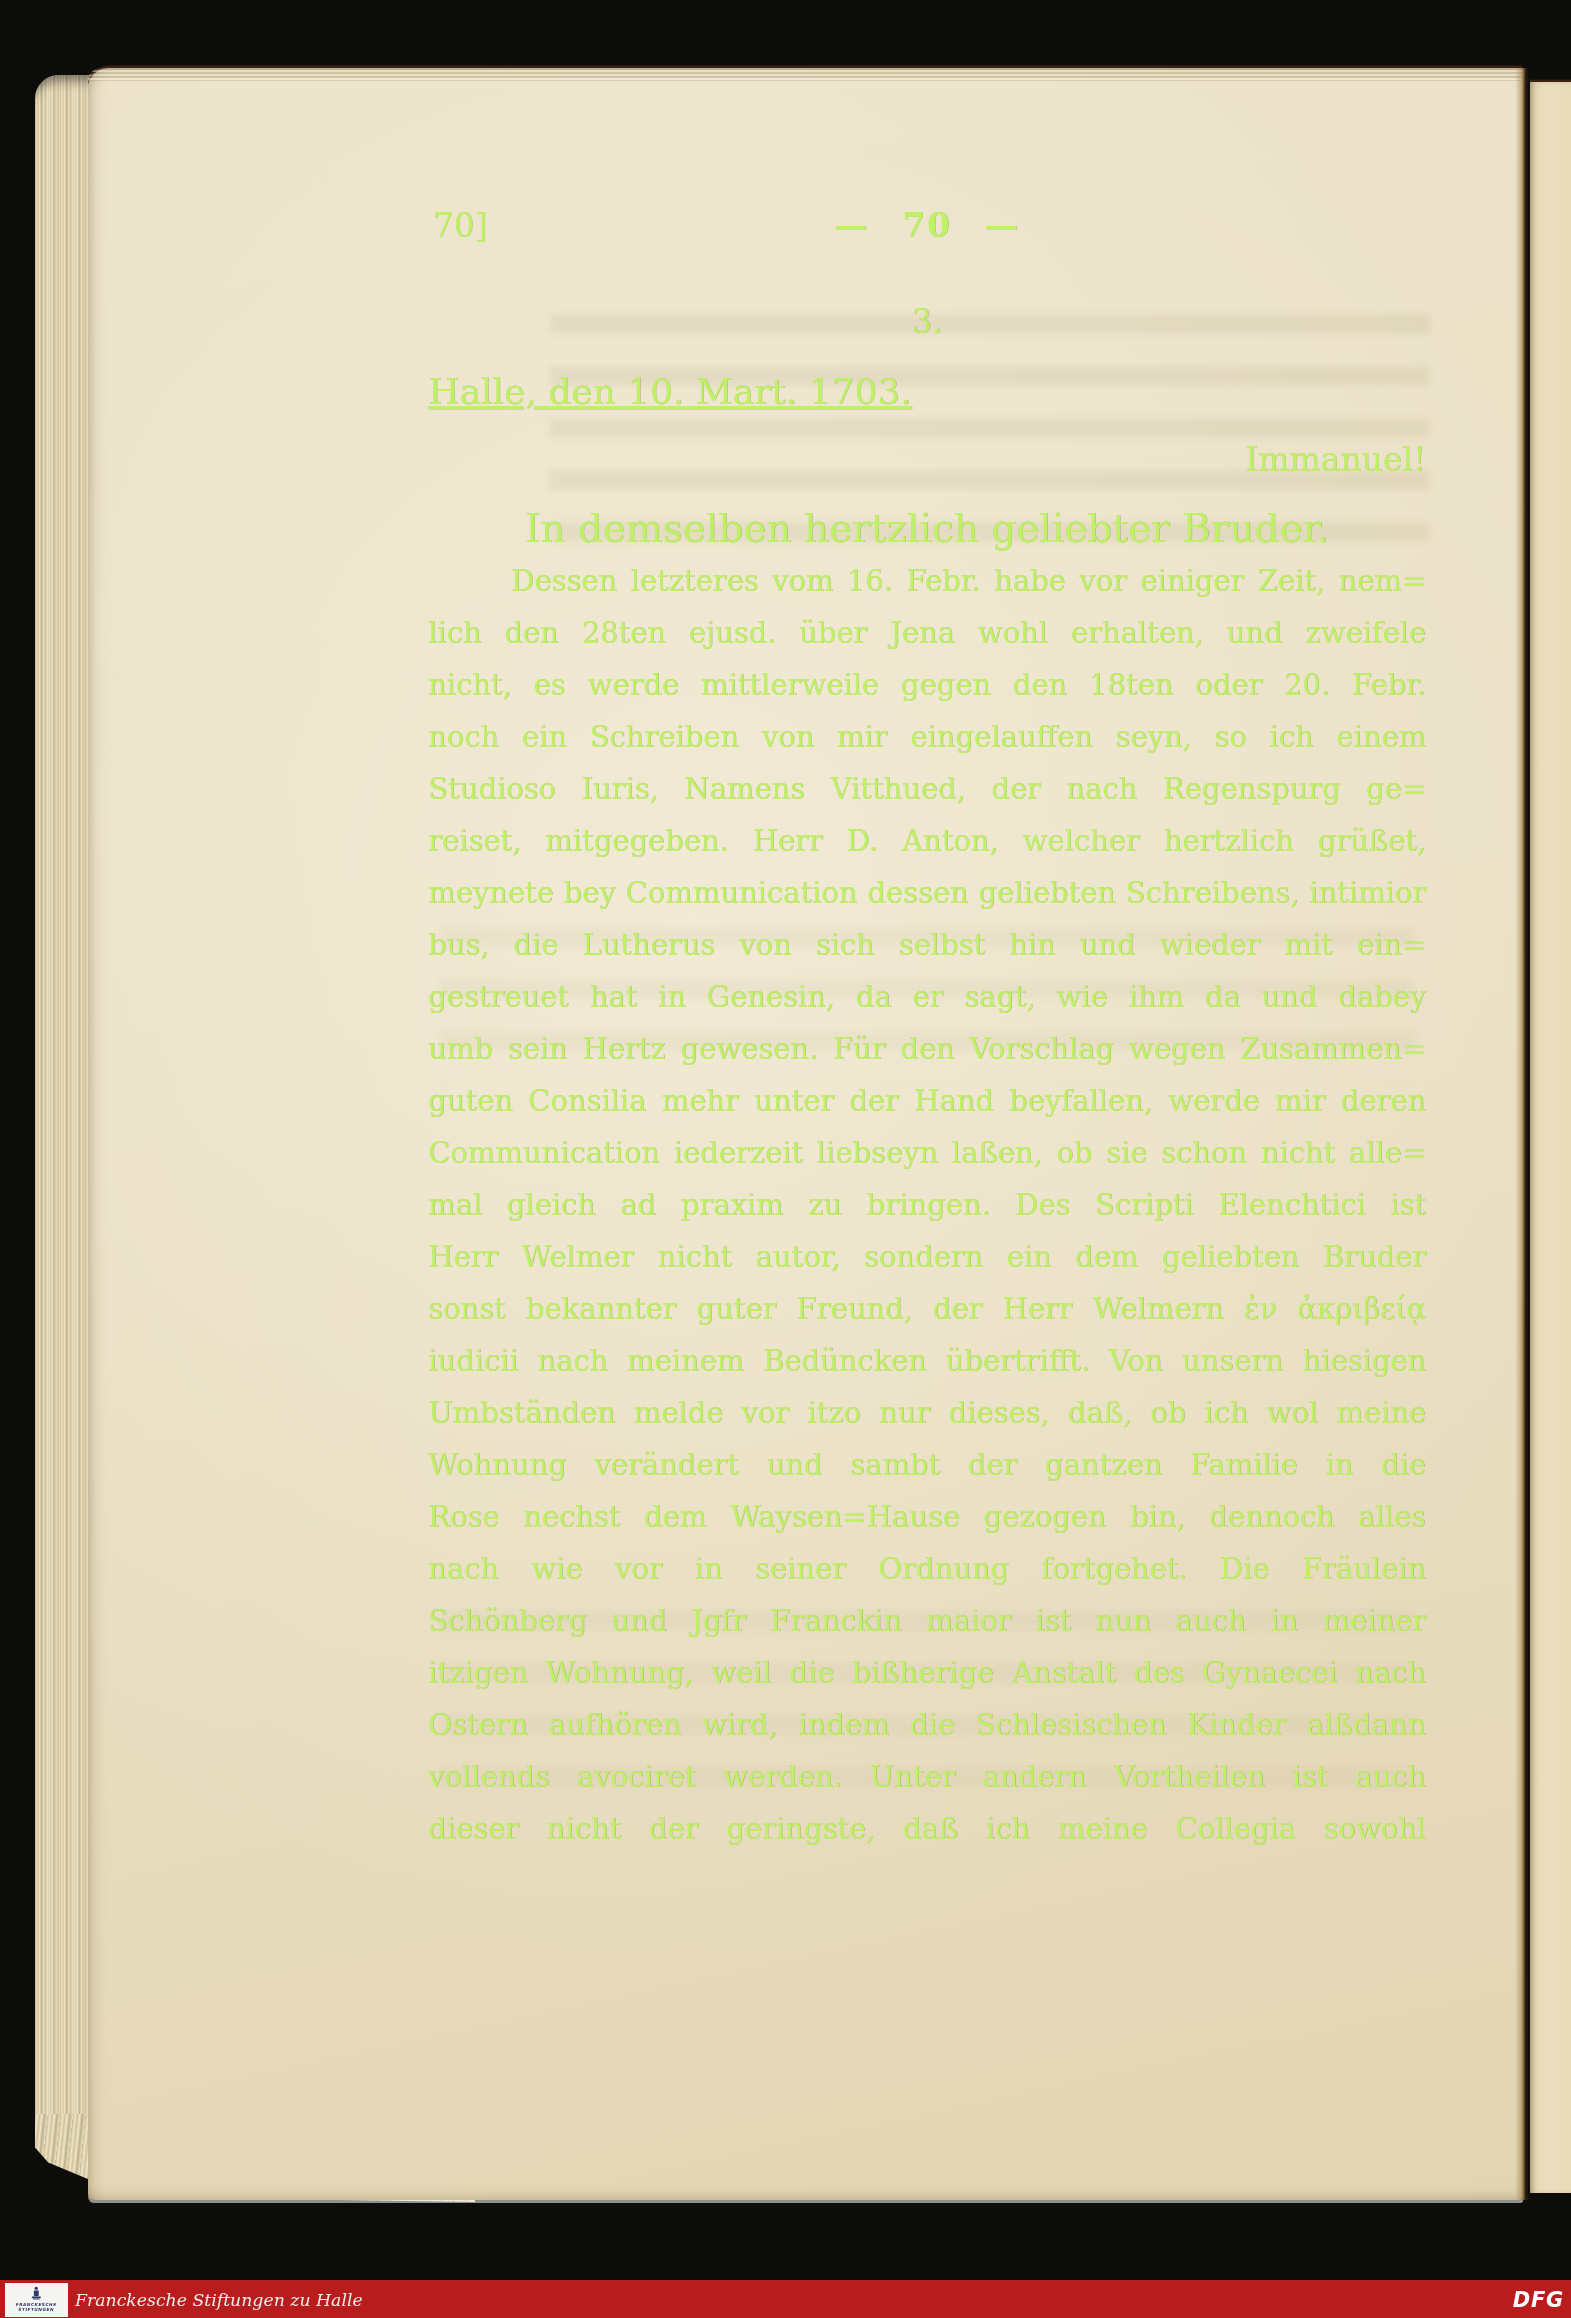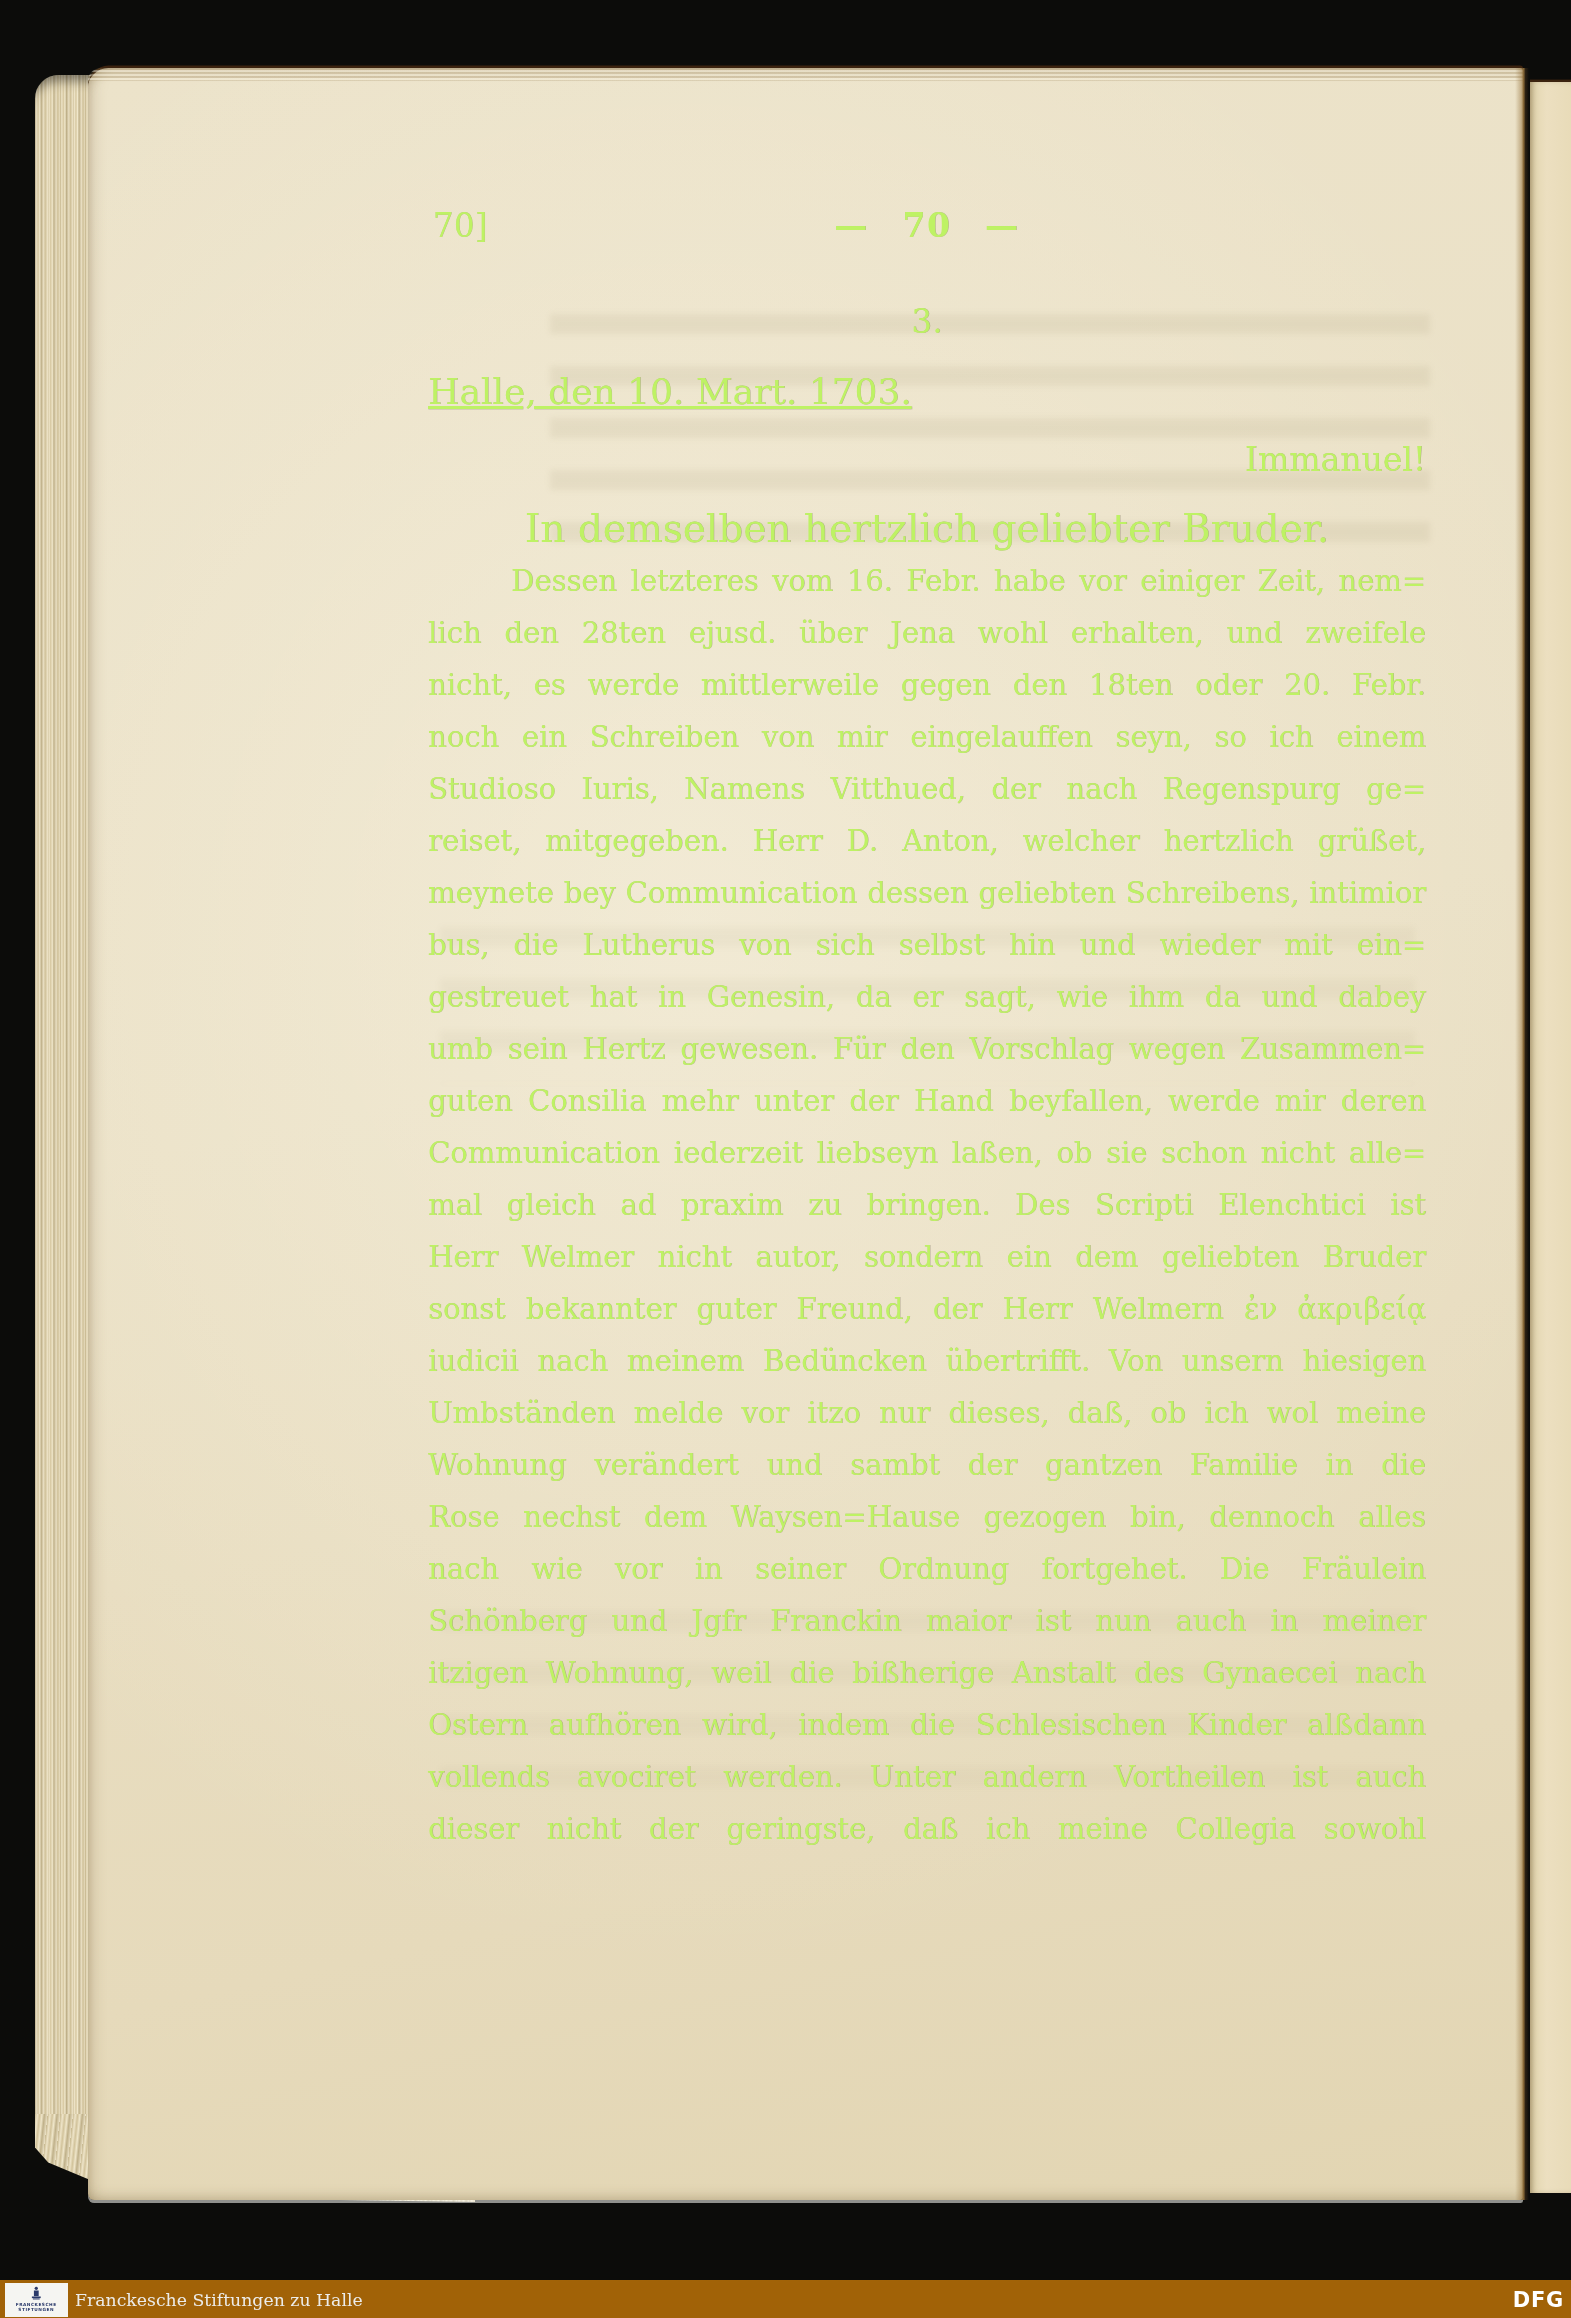--- a/index.html
+++ b/index.html
@@ -78,21 +78,21 @@
   .folio-center{position:absolute;left:0;width:100%;text-align:center;word-spacing:20.4px;letter-spacing:1.6px;font-weight:bold;}
   .letter-no{position:absolute;top:302px;width:100%;text-align:center;font-size:33px;}
   .dateline{position:absolute;top:371px;width:100%;text-align:left;padding-right:88px;box-sizing:border-box;font-size:36px;text-decoration:underline;}
   .salutation{position:absolute;top:440px;width:100%;text-align:right;font-size:33px;}
   .greeting{position:absolute;top:506px;width:100%;text-align:center;font-size:39px;}
   .body{position:absolute;top:555px;left:0;width:100%;font-size:29px;line-height:52px;}
   .line{text-align:justify;text-align-last:justify;white-space:nowrap;}
   .line.indent{padding-left:83px;box-sizing:border-box;}
 
   
-  .footer{position:absolute;left:0;bottom:0;width:100%;height:39px;background:#a16207;}
+  .footer{position:absolute;left:0;bottom:0;width:100%;height:39px;background:#b91c1c;font-style:italic;}
   .logo-box{position:absolute;left:4.7px;top:3.1px;width:63px;height:34px;background:#f5f5f2;
     display:flex;flex-direction:column;align-items:center;justify-content:flex-start;padding-top:1.6px;box-sizing:border-box;}
   .emblem{width:12.6px;height:17.3px;}
   .logo-text{font-family:"DejaVu Sans",sans-serif;font-size:4.3px;line-height:5.1px;
     color:#2b3a6b;text-align:center;letter-spacing:0.5px;font-weight:bold;}
   .footer-title{position:absolute;left:75px;top:0;height:39px;display:flex;align-items:center;
     color:#ececе8;color:#ececea;font-size:17.3px;font-family:"DejaVu Serif",serif;}
   .dfg{position:absolute;right:7.9px;top:0;height:39px;display:flex;align-items:center;
     color:#ffffff;font-family:"DejaVu Sans",sans-serif;font-weight:bold;font-size:21px;letter-spacing:0.8px;
     transform:scaleY(1.05);}

